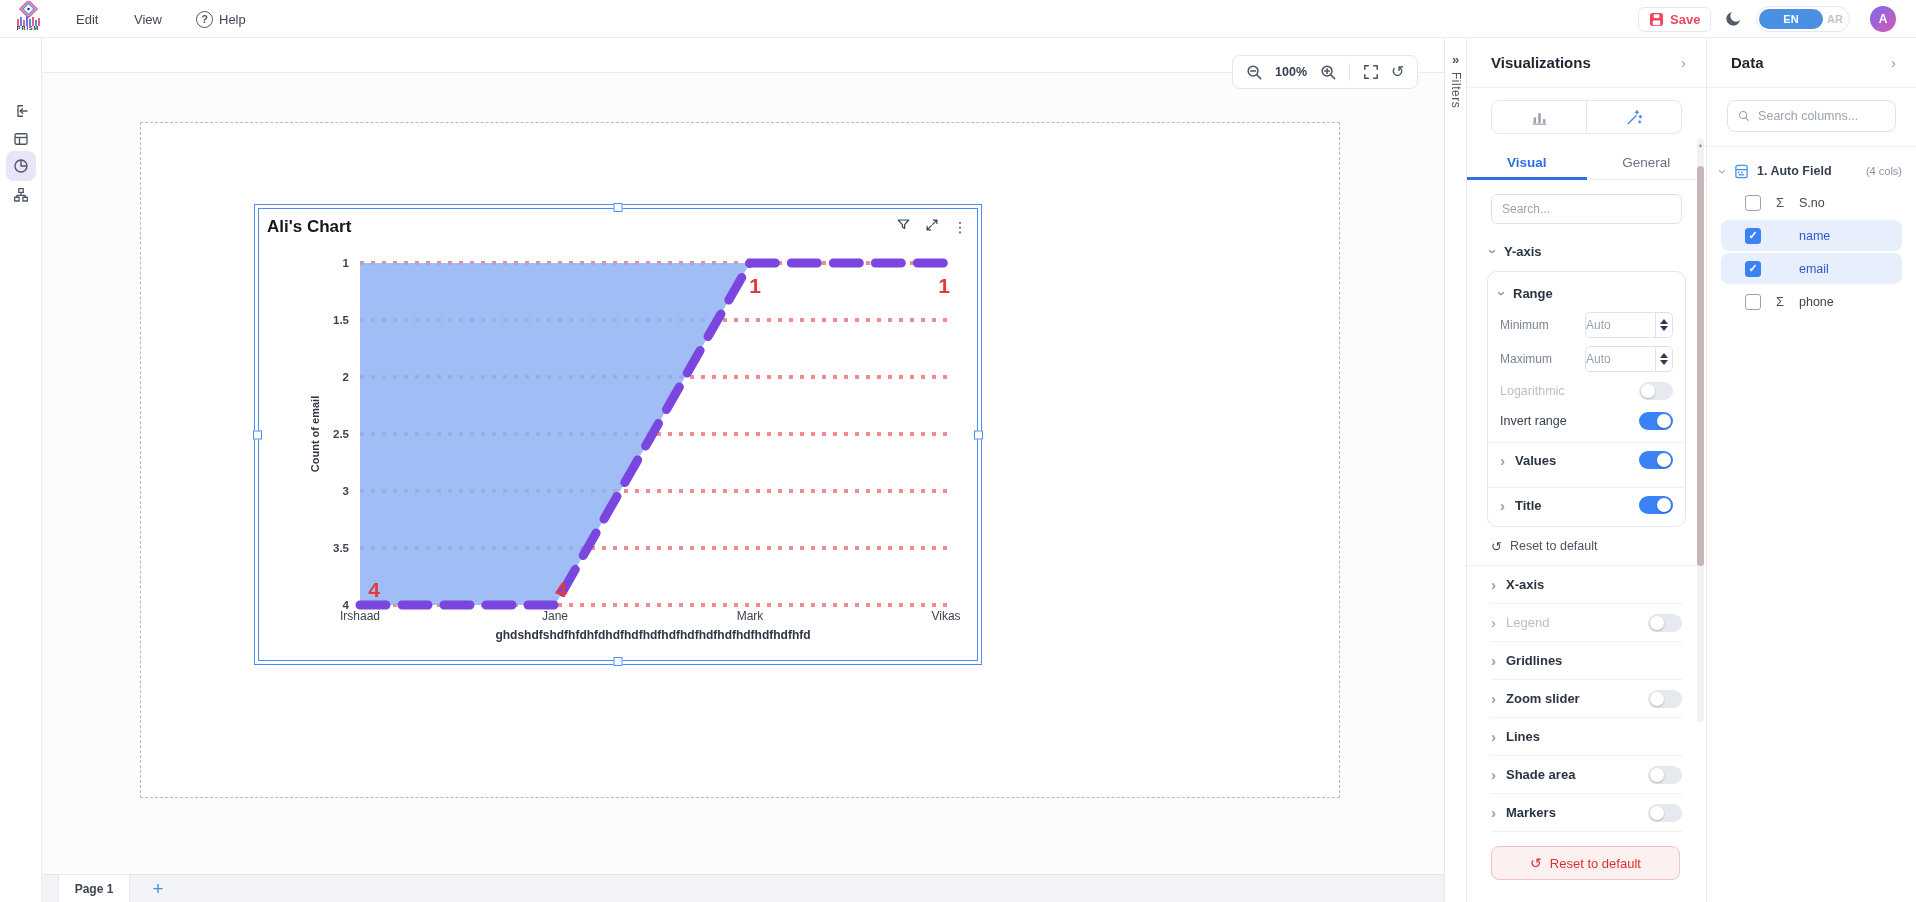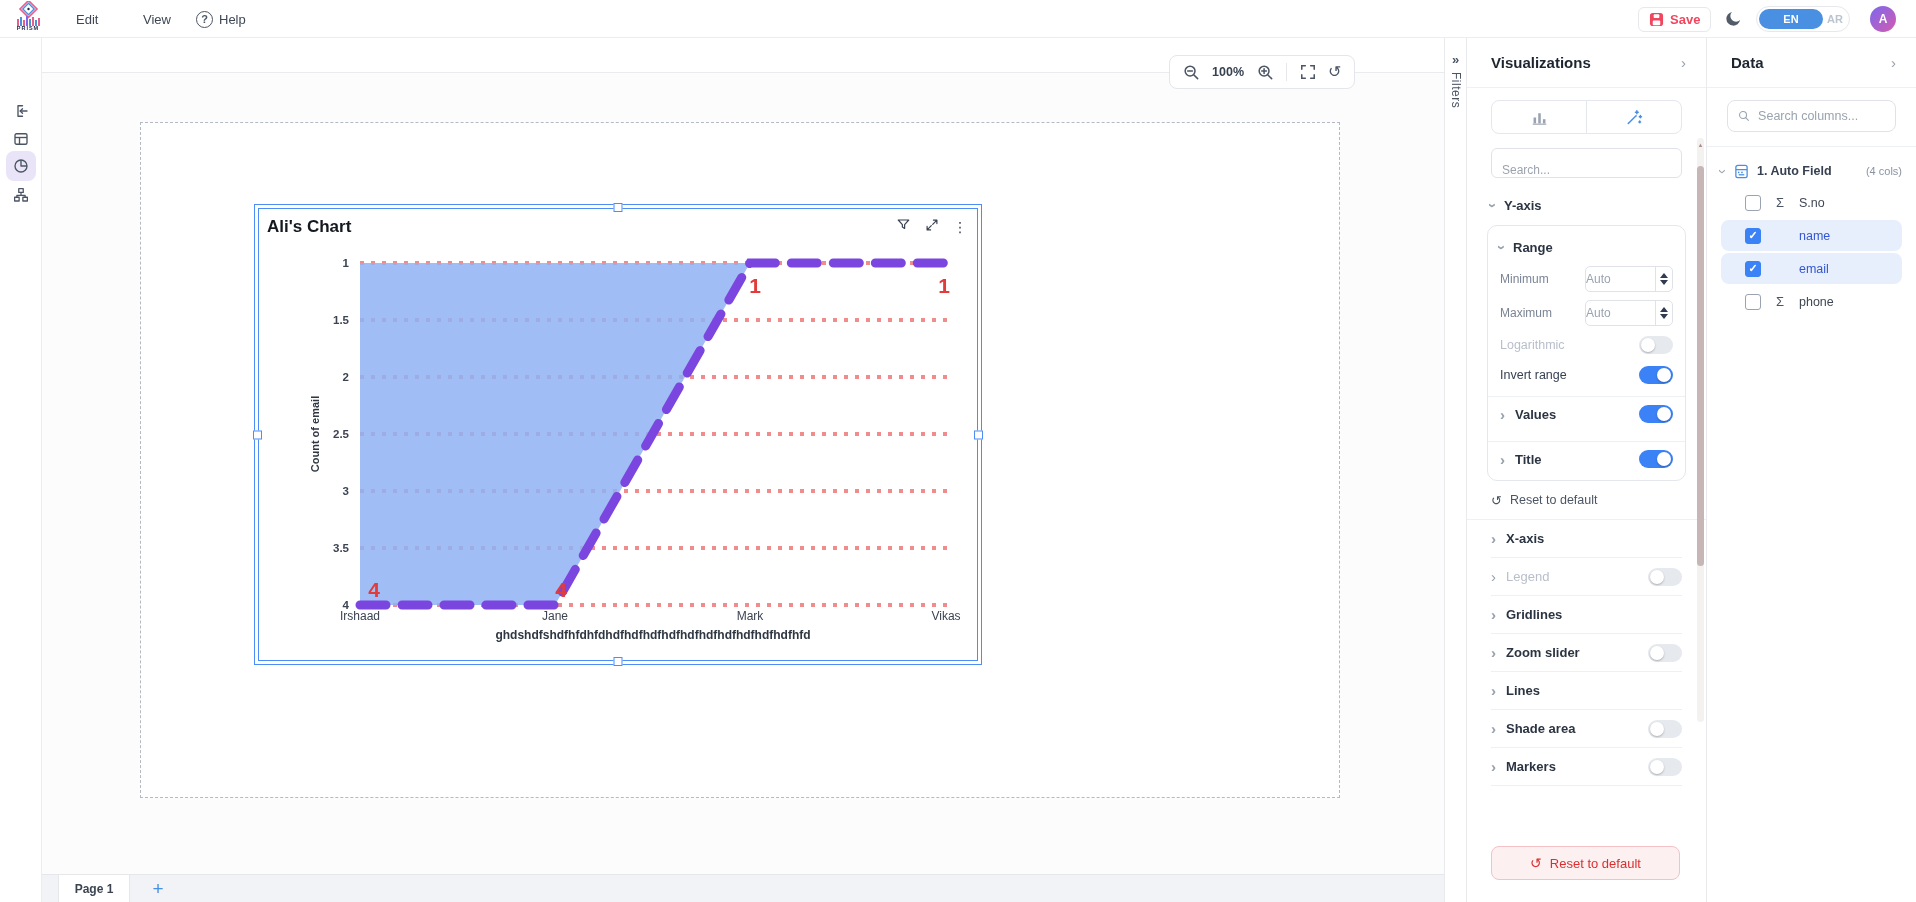--- a/index.html
+++ b/index.html
@@ -4,39 +4,39 @@
 <style>
   * { margin:0; padding:0; box-sizing:border-box; }
   html,body { width:1916px; height:902px; overflow:hidden; font-family:"Liberation Sans", sans-serif; background:#fff; }
   #app { position:relative; width:1916px; height:902px; background:#fff; }
 
   
   .topbar { position:absolute; left:0; top:0; width:1916px; height:38px; background:#fff; border-bottom:1px solid #ecedf1; z-index:30; display:flex; align-items:center; }
   .brand { position:absolute; left:8px; top:1px; width:40px; height:36px; display:flex; flex-direction:column; align-items:center; }
   .brand-name { font-size:5.5px; font-weight:700; letter-spacing:1px; color:#232946; margin-top:-2px; }
   .menu-item { position:absolute; top:0; height:38px; display:flex; align-items:center; gap:6px; font-size:13px; color:#3f4754; cursor:default; }
-  .m-edit { left:76px; } .m-view { left:143px;text-align:center; } .m-help { left:196px; }
+  .m-edit { left:76px; } .m-view { left:134px;text-align:center; } .m-help { left:196px; }
   .qmark { width:17px; height:17px; border:1.6px solid #4b5563; border-radius:50%; font-size:11px; font-weight:700; color:#4b5563; display:flex; align-items:center; justify-content:center; }
   .save-btn { position:absolute; left:1638px; top:7px; height:25px; padding:0 10px; display:flex; align-items:center; gap:6px; background:#fff; border:1px solid #e6e8ec; border-radius:6px; color:#f0475f; font-size:13px; font-weight:600; cursor:pointer; }
   .moon { position:absolute; left:1723px; top:9px; width:20px; height:20px; }
   .lang-pill { position:absolute; left:1756px; top:6px; width:94px; height:26px; border:1px solid #e6e8ec; border-radius:999px; background:#fff; display:flex; align-items:center; padding:2px; }
   .lang-en { width:64px; height:20px; border-radius:999px; background:#4a90e2; color:#fff; font-size:11px; font-weight:700; display:flex; align-items:center; justify-content:center; }
   .lang-ar { flex:1; text-align:center; color:#bcc4cf; font-size:11px; font-weight:700; }
   .avatar { position:absolute; left:1870px; top:6px; width:26px; height:26px; border-radius:50%; background:linear-gradient(135deg,#7b68ee,#d45bb0); color:#fff; font-size:12px; font-weight:700; display:flex; align-items:center; justify-content:center; }
 
   
   .rail { position:absolute; left:0; top:38px; width:42px; height:864px; background:#fff; border-right:1px solid #ecedf1; z-index:20; }
   .rail-ic { position:absolute; left:50%; transform:translateX(-50%); width:30px; height:30px; display:flex; align-items:center; justify-content:center; border-radius:8px; cursor:pointer; }
   .rail-ic.active { background:#e9e4f8; }
   .ri-1 { top:58px; } .ri-2 { top:86px; } .ri-3 { top:113px; } .ri-4 { top:142px; }
 
   
   .canvas { position:absolute; left:42px; top:38px; width:1402px; height:864px; background:#fcfcfd; }
   .canvas-topstrip { position:absolute; left:0; top:0; width:100%; height:35px; background:#fff; border-bottom:1px solid #e9ebee; }
-  .zoom-toolbar { position:absolute; left:1127px; top:17px; width:186px; height:34px; background:#fff; border:1px solid #e3e6ea; border-radius:8px; display:flex; align-items:center; justify-content:space-evenly; z-index:5; }
+  .zoom-toolbar { position:absolute; left:1190px; top:17px; width:186px; height:34px; background:#fff; border:1px solid #e3e6ea; border-radius:8px; display:flex; align-items:center; justify-content:space-evenly; z-index:5; }
   .zt-sep { width:1px; height:18px; background:#e5e7eb; }
   .zoom-level { font-size:12.5px; font-weight:600; color:#374151; }
   .zt-btn { display:flex; align-items:center; justify-content:center; cursor:pointer; color:#4b5563; }
   .reset-glyph { font-size:16px; color:#4b5563; line-height:1; }
 
   .artboard { position:absolute; left:98px; top:84px; width:1200px; height:676px; background:#fff; border:1.5px dashed #b3bac4; }
 
   
   .widget { position:absolute; left:216px; top:170px; width:720px; height:453px; background:#fff; border:1.6px solid #4d8df7; }
   .sel-ring { position:absolute; inset:-5px; border:1px solid #4d8df7; pointer-events:none; }
@@ -69,21 +69,21 @@
   .panel-title { font-size:15px; font-weight:700; color:#1d2530; }
   .chev { display:inline-block; color:#97a0ad; font-size:15px; line-height:1; }
   .chev.down { transform:rotate(90deg); }
   .seg { margin:12px 24px 0; height:34px; border:1px solid #e4e7ec; border-radius:8px; display:flex; overflow:hidden; }
   .seg-cell { flex:1; display:flex; align-items:center; justify-content:center; cursor:pointer; }
   .seg-cell + .seg-cell { border-left:1px solid #e4e7ec; }
   .tabs { margin-top:12px; height:34px; display:flex; border-bottom:1px solid #eceef1; }
   .tab { flex:1; display:flex; align-items:center; justify-content:center; font-size:13.5px; color:#6b7280; cursor:pointer; position:relative; }
   .tab.active { color:#2f6fe4; font-weight:600; }
   .tab.active::after { content:""; position:absolute; left:0; right:0; bottom:-1px; height:3px; background:#2f6fe4; }
-  .viz-search { margin:14px 24px 0; height:30px; border:1px solid #dfe3e8; border-radius:6px; display:flex; align-items:flex-end; padding:0 10px; }
+  .viz-search { margin:14px 24px 0; height:30px; border:1px solid #dfe3e8; border-radius:6px; display:flex; align-items:center; padding:0 10px; }
   .viz-search input { border:none; outline:none; width:100%; font-size:12px; color:#374151; font-family:inherit; }
   .viz-search input::placeholder { color:#9ca3af; }
   .axis-head { margin:20px 24px 0; display:flex; align-items:center; gap:8px; font-size:13px; font-weight:600; color:#2b3442; cursor:pointer; }
   .ycard { margin:12px 20px 0; border:1px solid #e4e7ec; border-radius:10px; padding:10px 12px 4px; }
   .range-head { display:flex; align-items:center; gap:8px; font-size:13px; font-weight:700; color:#2b3442; height:22px; cursor:pointer; }
   .num-row { display:flex; align-items:center; justify-content:space-between; margin-top:8px; height:26px; }
   .num-label { font-size:12px; color:#7a8494; }
   .num-input { width:88px; height:26px; border:1px solid #dfe3e8; border-radius:5px; display:flex; align-items:center; overflow:hidden; }
   .num-val { flex:1; text-align:left; padding-right:6px; font-size:12px; color:#9aa3b2; }
   .stepper { width:17px; height:100%; border-left:1px solid #dfe3e8; display:flex; flex-direction:column; align-items:center; justify-content:center; gap:2px; cursor:pointer; }
@@ -322,20 +322,24 @@
       <div class="seg-cell">
         <svg width="18" height="18" viewBox="0 0 22 22" fill="none" stroke="#4a90e2" stroke-width="1.9" stroke-linecap="round">
           <path d="M4 19L13.5 9.5"></path>
             <path d="M14.5 3.5v3.4M12.8 5.2h3.4"></path>
             <path d="M18.8 9.3v2.6M17.5 10.6h2.6"></path>
             <path d="M18 16v2M17 17h2"></path>
         </svg>
       </div>
     </div>
 
+    <div class="tabs">
+      <div class="tab active">Visual</div>
+      <div class="tab">General</div>
+    </div>
 
     <div class="viz-search">
       <input placeholder="Search..." style="">
     </div>
 
     <div class="axis-head">
       <span class="chev down">›</span>
       <span>Y-axis</span>
     </div>
 

